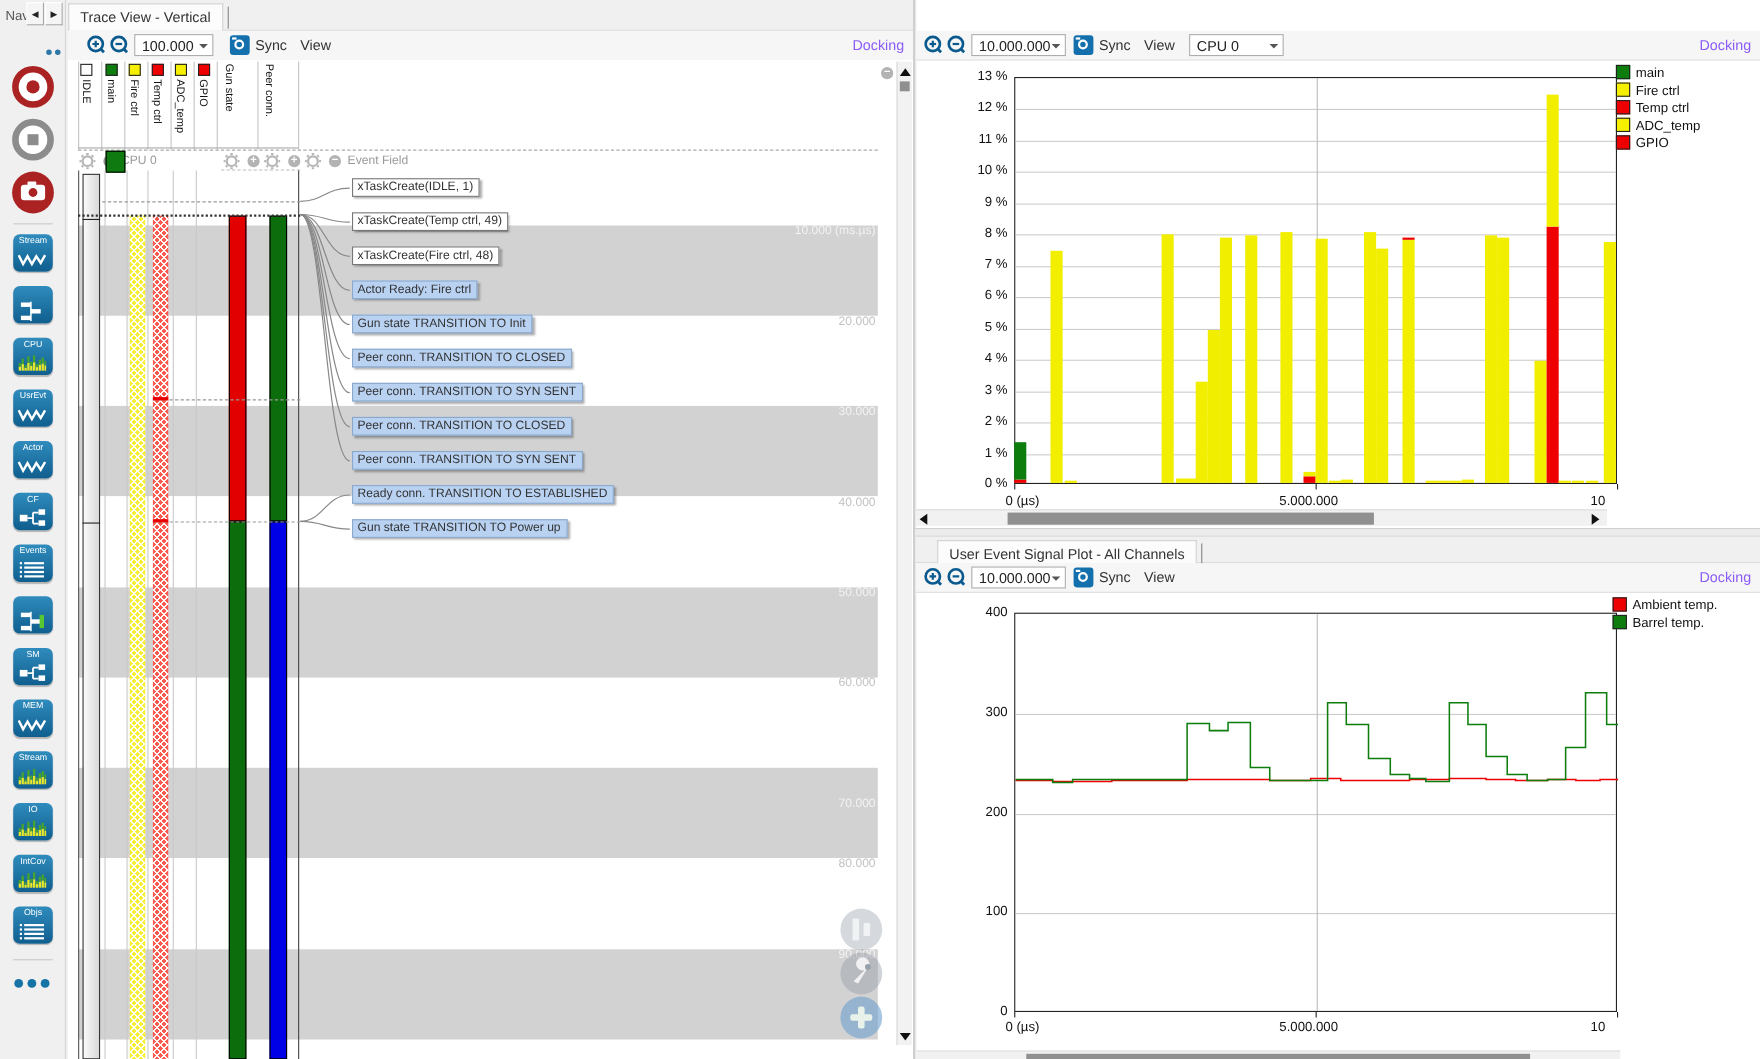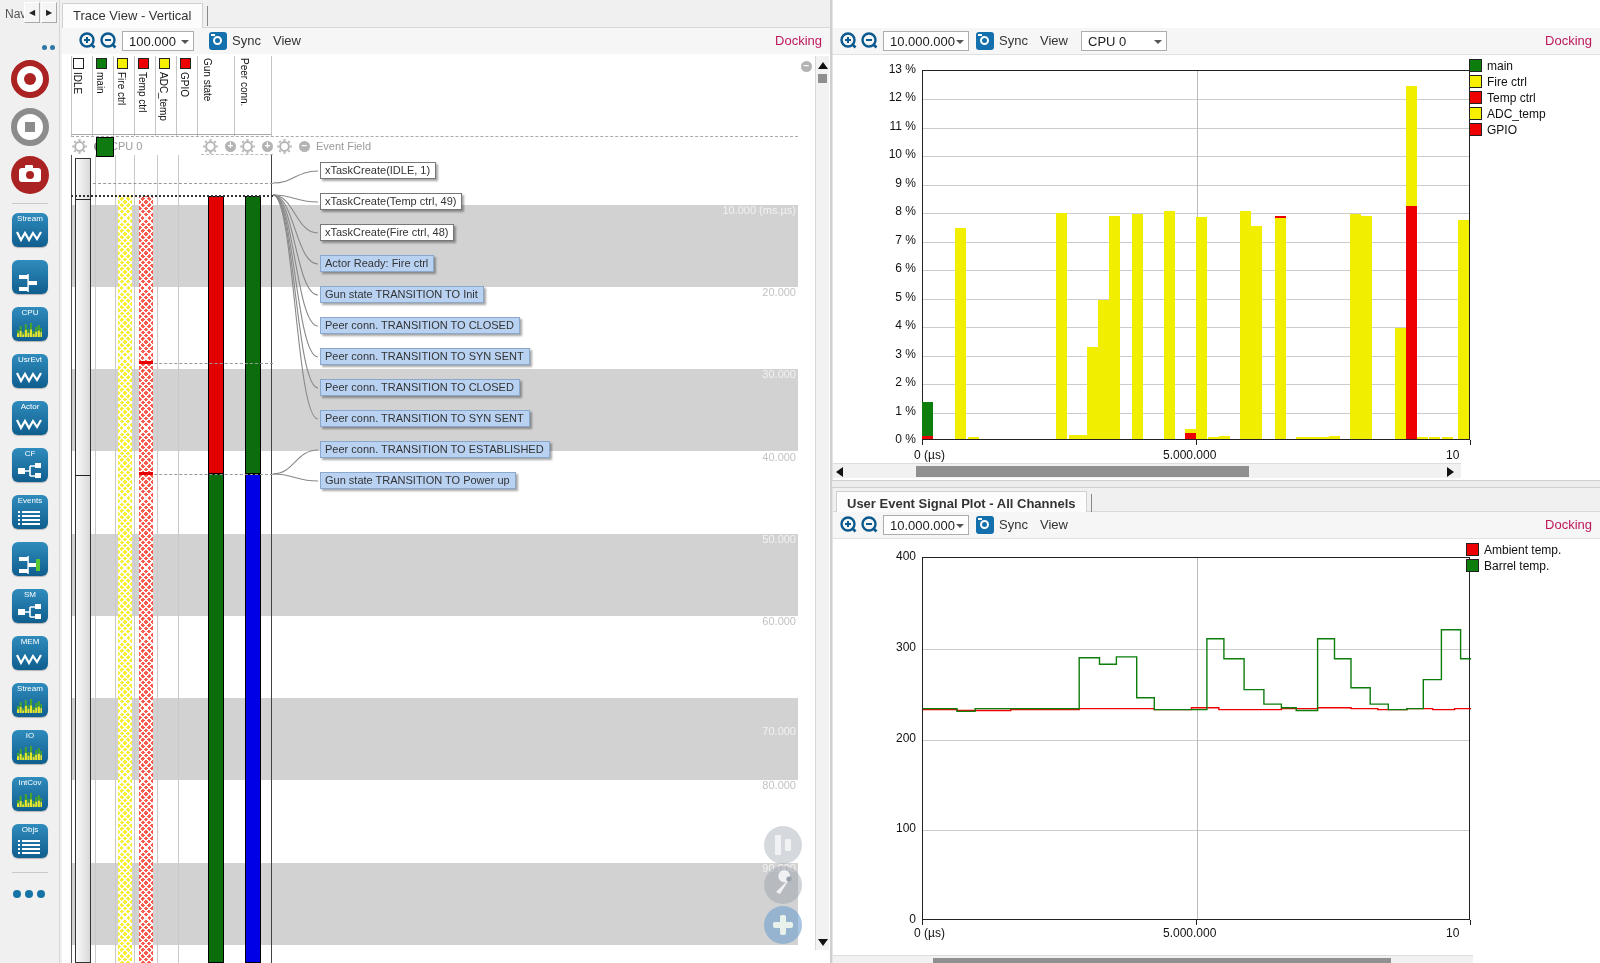--- a/index.html
+++ b/index.html
@@ -23,21 +23,21 @@
   #ellipsis span { display:inline-block; width:8px; height:8px; border-radius:50%; background:#1673a6; margin-right:4px; }
   
   .tabrow { position:absolute; left:0; right:0; top:0; height:28px; background:#f0f0f0; border-bottom:1px solid #d9d9d9; }
   .tab { position:absolute; top:3px; height:25px; background:#fcfcfc; border:1px solid #d0d0d0; border-bottom:none; padding:4px 10px 0 10px; font-size:13px; color:#333; white-space:nowrap; }
   .tab:after { content:""; position:absolute; right:-6px; top:2px; height:20px; border-right:1px solid #888; }
   .toolbar { position:absolute; left:0; right:0; height:27px; background:#f6f6f6; border-bottom:1px solid #e0e0e0; }
   .ticon { position:absolute; top:3px; width:20px; height:20px; cursor:pointer; }
   .valuebox { position:absolute; top:3px; height:20px; background:#fff; border:1px solid #adadad; font-size:13px; color:#222; padding:2px 16px 0 6px; cursor:pointer; }
   .valuebox .arr { position:absolute; right:4px; top:8px; width:0; height:0; border-left:4px solid transparent; border-right:4px solid transparent; border-top:4px solid #555; }
   .tlabel-btn { position:absolute; top:5px; font-size:13px; color:#333; cursor:pointer; }
-  .docking { position:absolute; top:5px; right:8px; font-size:13px; color:#be185d; cursor:pointer; }
+  .docking { position:absolute; top:5px; right:8px; font-size:13px; color:#8b5cf6; cursor:pointer; }
   .syncicon { position:absolute; top:4px; width:18px; height:18px; background:#1470ad; border-radius:3px; cursor:pointer; }
   .syncicon i { position:absolute; left:4px; top:4px; width:9px; height:9px; border:2px solid #fff; border-radius:50%; }
   .syncicon b { position:absolute; left:2px; top:2px; width:4px; height:2px; background:#fff; }
   
   #trace-panel { position:absolute; left:62px; top:0; width:768px; height:963px; background:#fff; }
   #trace-content { position:absolute; left:0; top:54px; right:0; bottom:0; background:#fff; overflow:hidden; }
   .band { position:absolute; left:9px; width:727px; background:#d2d2d2; }
   .colline { position:absolute; top:155px; bottom:0; width:1px; }
   .hcolline { position:absolute; top:56px; height:78px; width:1px; background:#c4c4c4; }
   .swatch-box { position:absolute; top:58px; width:11px; height:11px; border:1px solid #222; }
@@ -461,21 +461,21 @@
       </svg>
       <div class="evlabel plain" style="top: 108px; text-align: center;">xTaskCreate(IDLE, 1)</div>
       <div class="evlabel plain" style="top: 139px;">xTaskCreate(Temp ctrl, 49)</div>
       <div class="evlabel plain" style="top: 170px;">xTaskCreate(Fire ctrl, 48)</div>
       <div class="evlabel user" style="top: 201px;">Actor Ready: Fire ctrl</div>
       <div class="evlabel user" style="top: 232px;">Gun state TRANSITION TO Init</div>
       <div class="evlabel user" style="top: 263px;">Peer conn. TRANSITION TO CLOSED</div>
       <div class="evlabel user" style="top: 294px;">Peer conn. TRANSITION TO SYN SENT</div>
       <div class="evlabel user" style="top: 325px;">Peer conn. TRANSITION TO CLOSED</div>
       <div class="evlabel user" style="top: 356px;">Peer conn. TRANSITION TO SYN SENT</div>
-      <div class="evlabel user" style="top: 387px;">Peer conn. TRANSITION TO ESTABLISHED</div>
+      <div class="evlabel user" style="top: 387px;">Ready conn. TRANSITION TO ESTABLISHED</div>
       <div class="evlabel user" style="top: 418px;">Gun state TRANSITION TO Power up</div>
       <div class="floatbtn" style="left: 702px; top: 772px; background: rgba(150, 160, 170, 0.4);">
         <div style="position: absolute; left: 11px; top: 9px; width: 6px; height: 20px; background: rgba(255, 255, 255, 0.65); border-radius: 1px;"></div>
         <div style="position: absolute; left: 21px; top: 13px; width: 6px; height: 12px; background: rgba(255, 255, 255, 0.65); border-radius: 1px;"></div>
       </div>
       <div class="floatbtn" style="left: 702px; top: 812px; background: rgba(150, 160, 170, 0.45);"><svg width="38" height="38">
           <path d="M12,26 L22,16 a6,6 0 1 1 4,-4 L16,28 Z" fill="rgba(255,255,255,.8)"></path>
           <circle cx="25" cy="13" r="2.6" fill="rgba(150,160,170,1)"></circle>
         </svg></div>
       <div class="floatbtn" style="left: 702px; top: 852px; background: rgba(110, 160, 205, 0.6);">
@@ -605,21 +605,21 @@
     </div>
   <div class="hscroll" style="left:0; top:463px; width:628px;">
     <span class="tri-left" style="left:3px; top:3px;"></span>
     <div class="hthumb" style="left:83px; width:333px;"></div>
     <span class="tri-right" style="left:614px; top:3px;"></span>
   </div>
 </div>
 
 <div id="signal-panel">
   <div class="tabrow" style="height:24px;">
-    <div class="tab" style="left:3px; height:21px; top:3px;font-weight:bold;">User Event Signal Plot - All Channels</div>
+    <div class="tab" style="left:19px; height:21px; top:3px;">User Event Signal Plot - All Channels</div>
   </div>
   <div class="toolbar" style="top:24px;">
     <div class="ticon" style="left:6px;">
       <svg width="20" height="20">
           <circle cx="9" cy="9" r="6.5" fill="none" stroke="#0b5a8f" stroke-width="2.4"></circle>
           <line x1="6" y1="9" x2="12" y2="9" stroke="#0b5a8f" stroke-width="2"></line>
           <line x1="9" y1="6" x2="9" y2="12" stroke="#0b5a8f" stroke-width="2"></line>
           <line x1="13.5" y1="13.5" x2="16.5" y2="16.5" stroke="#0b5a8f" stroke-width="2.6"></line>
         </svg>
     </div>

